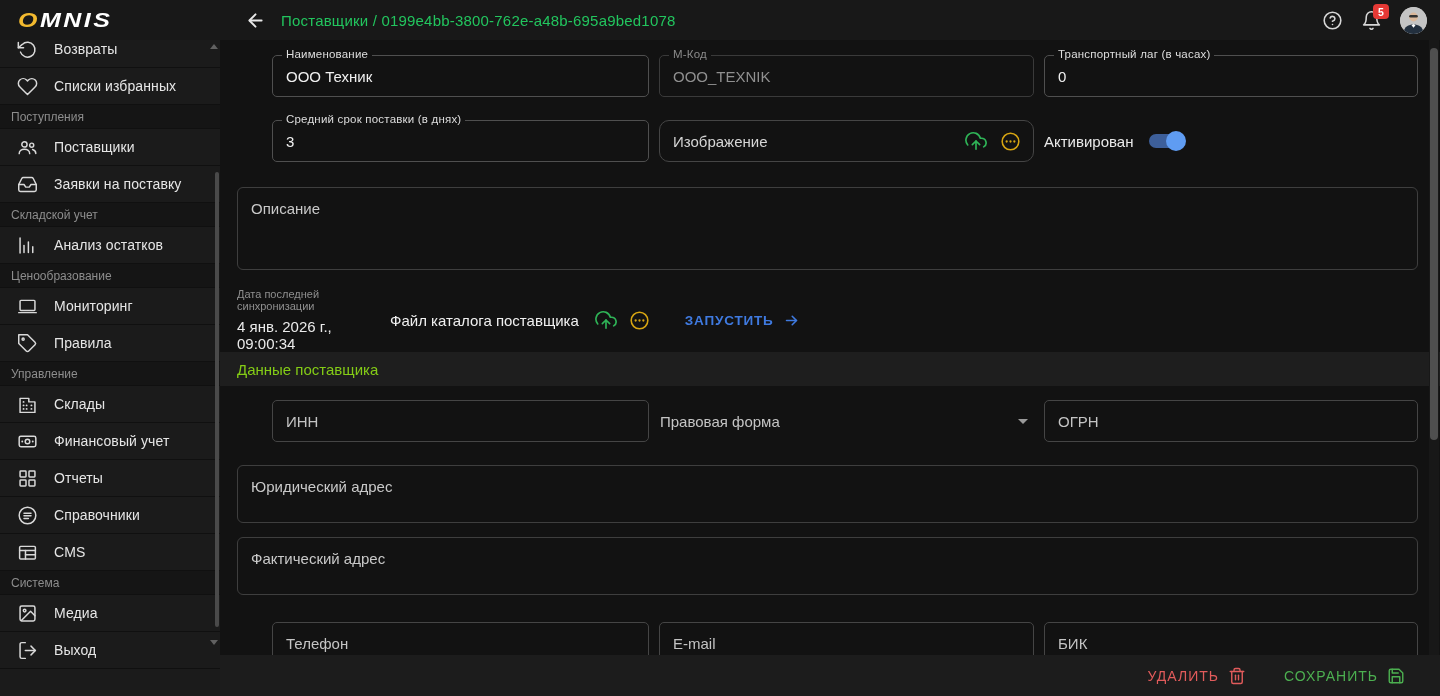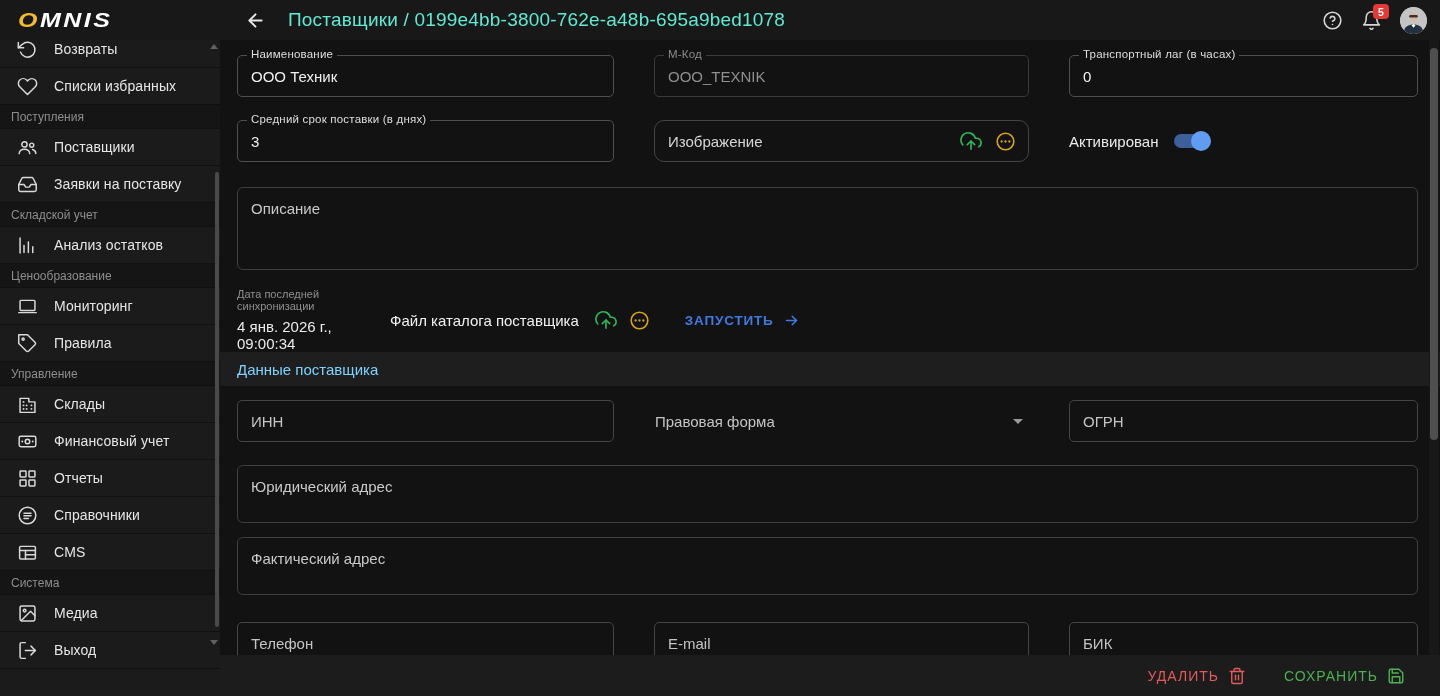--- a/index.html
+++ b/index.html
@@ -8,21 +8,21 @@
 
   
   .topbar { position:absolute; top:0; left:0; width:1440px; height:40px;
     background:#181818; display:flex; align-items:center; z-index:30; }
   .logo-area { width:220px; height:40px; display:flex; align-items:center; padding-left:18px; flex:0 0 220px;font-style:italic; }
   .logo { font-size:20px; font-weight:900; letter-spacing:2px; color:#fff;
     transform:scaleX(1.25); transform-origin:left center; white-space:nowrap; }
   .logo .logo-o { color:#f3ba2f; }
   .back-btn { width:24px; height:24px; margin-left:23px; display:flex; align-items:center; justify-content:center;
     color:#e8e8e8; cursor:pointer; flex:0 0 auto; }
-  .page-title { margin-left:21px; font-size:19px; color:#5eead4; letter-spacing:0.2px; }
+  .page-title { margin-left:14px; font-size:15px; color:#22c55e; letter-spacing:0.2px; }
   .topbar-right { margin-left:auto; display:flex; align-items:center; gap:17px; padding-right:13px; }
   .icon-btn { width:22px; height:22px; color:#d6d6d6; position:relative; cursor:pointer; display:flex; align-items:center; }
   .badge { position:absolute; top:-5px; right:-6px; min-width:16px; height:15px; background:#e53935;
     border-radius:4px; color:#fff; font-size:10.5px; font-weight:700; display:flex; align-items:center;
     justify-content:center; padding:0 3px; }
   .avatar { width:27px; height:27px; border-radius:50%; overflow:hidden; background:#c9c9c9; cursor:pointer; }
 
   
   .sidebar { position:absolute; top:40px; left:0; width:220px; bottom:0; background:#1b1b1b; overflow:hidden; z-index:20; }
   .sidebar-inner { margin-top:-9px; }
@@ -33,21 +33,21 @@
   .sb-header { height:24px; display:flex; align-items:center; padding-left:11px; background:#151515;
     border-bottom:1px solid #101010; font-size:12px; color:#8d8d8d; }
   .sb-scrollthumb { position:absolute; right:1px; top:132px; width:4px; height:455px; background:#4a4a4a; border-radius:2px; }
   .sb-arrow { position:absolute; right:2px; width:0; height:0; border-left:4px solid transparent; border-right:4px solid transparent; opacity:0.55; }
   .sb-arrow.up { top:4px; border-bottom:5px solid #9a9a9a; }
   .sb-arrow.down { top:600px; border-top:5px solid #9a9a9a; }
 
   
   .main { position:absolute; top:40px; left:220px; width:1220px; bottom:0; background:#121212;
     padding:15px 22px 0 17px; overflow:hidden; }
-  .grid3 { display:grid; grid-template-columns:377px 375px 1fr; column-gap:40px; }
+  .grid3 { display:grid; grid-template-columns:377px 375px 1fr; column-gap:10px;margin-left:35px; }
 
   .fld { position:relative; height:42px; border:1px solid #4f4f4f; border-radius:5px; display:flex; align-items:center; }
   .fld input { width:100%; background:transparent; border:0; outline:none; color:#f0f0f0;
     font-size:15px; padding:0 13px; font-family:inherit; }
   .fld input::placeholder { color:#c4c4c4; opacity:1; }
   .flabel { position:absolute; top:-8px; left:9px; background:#121212; padding:0 4px;
     font-size:11.5px; color:#dedede; letter-spacing:0.2px; white-space:nowrap; }
   .fld.empty { border-color:#454545; }
   .fld.disabled { border-color:#3a3a3a; }
   .fld.disabled input { color:#8f8f8f; }
@@ -73,21 +73,21 @@
 
   .sync-row { display:flex; align-items:center; }
   .sync-block { width:153px; flex:0 0 153px; }
   .sync-label { font-size:11px; color:#8f8f8f; margin-bottom:6px; }
   .sync-value { font-size:15px; color:#eaeaea; }
   .catalog-label { font-size:15px; color:#f0f0f0; margin-right:16px; }
   .run-btn { display:flex; align-items:center; gap:9px; margin-left:34px; cursor:pointer;
     font-size:13.5px; font-weight:600; letter-spacing:0.8px; color:#3f7ae0; }
 
   .band { height:34px; margin:12px -22px 0 -17px; background:#1e1e1e; display:flex; align-items:center;
-    padding-left:17px; font-size:15px; color:#7dd3fc; }
+    padding-left:17px; font-size:15px; color:#84cc16; }
 
   .select-field { height:42px; display:flex; align-items:center; justify-content:space-between;
     padding:0 6px 0 1px; cursor:pointer; }
   .select-field .sel-label { font-size:15px; color:#c4c4c4; }
   .caret { width:0; height:0; border-left:5px solid transparent; border-right:5px solid transparent;
     border-top:5px solid #9a9a9a; }
 
   .bottom-bar { position:absolute; left:0; right:0; bottom:0; height:41px; background:#1c1c1c; z-index:15;
     display:flex; align-items:center; justify-content:flex-end; gap:38px; padding-right:35px; }
   .action-btn { display:flex; align-items:center; gap:9px; font-size:14px; font-weight:500;

